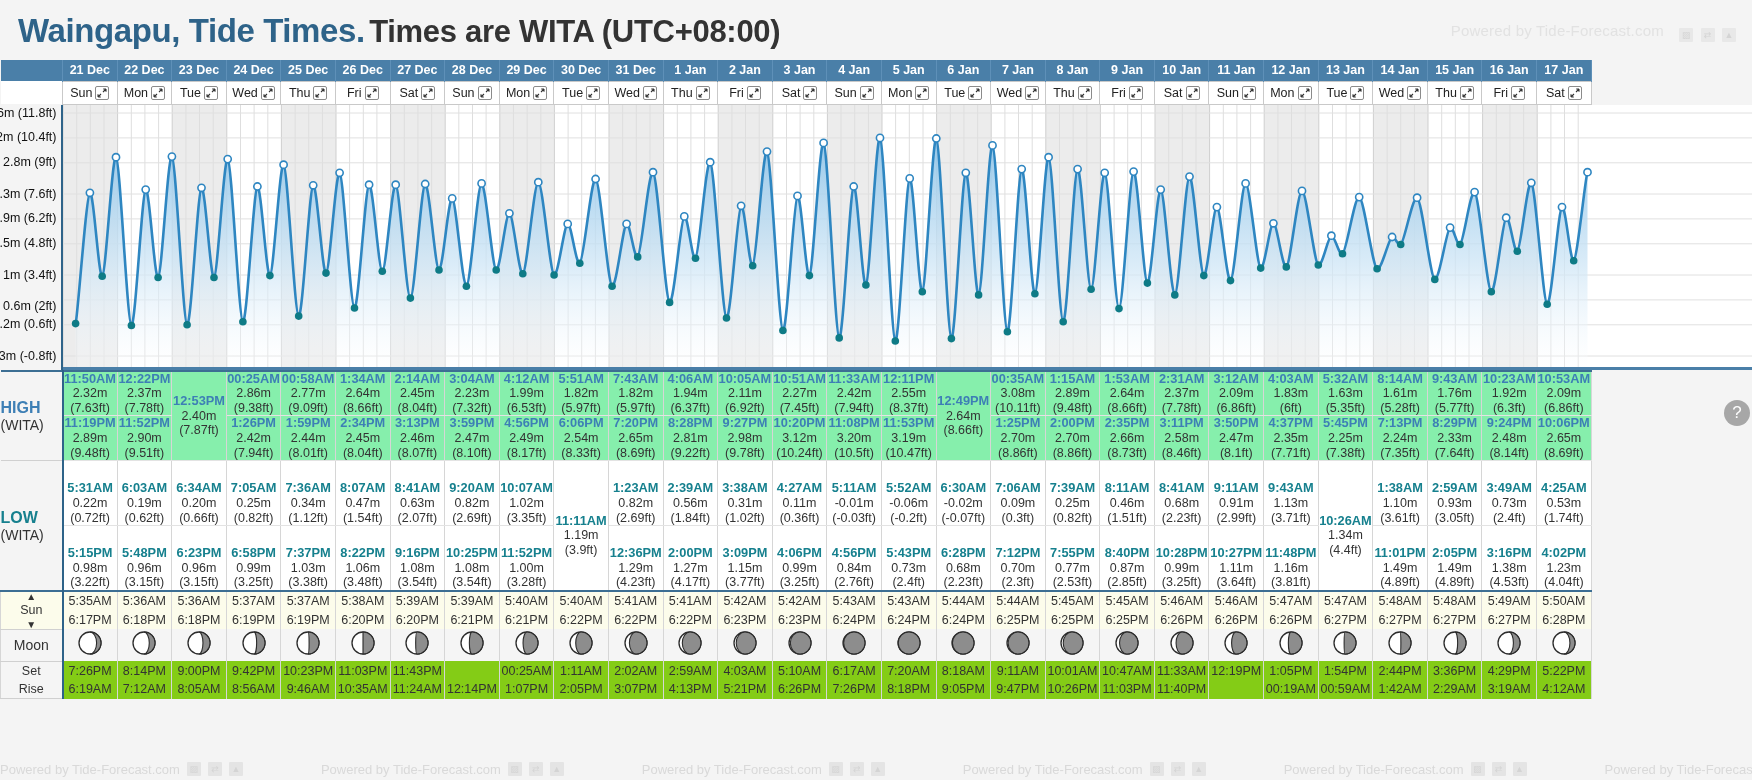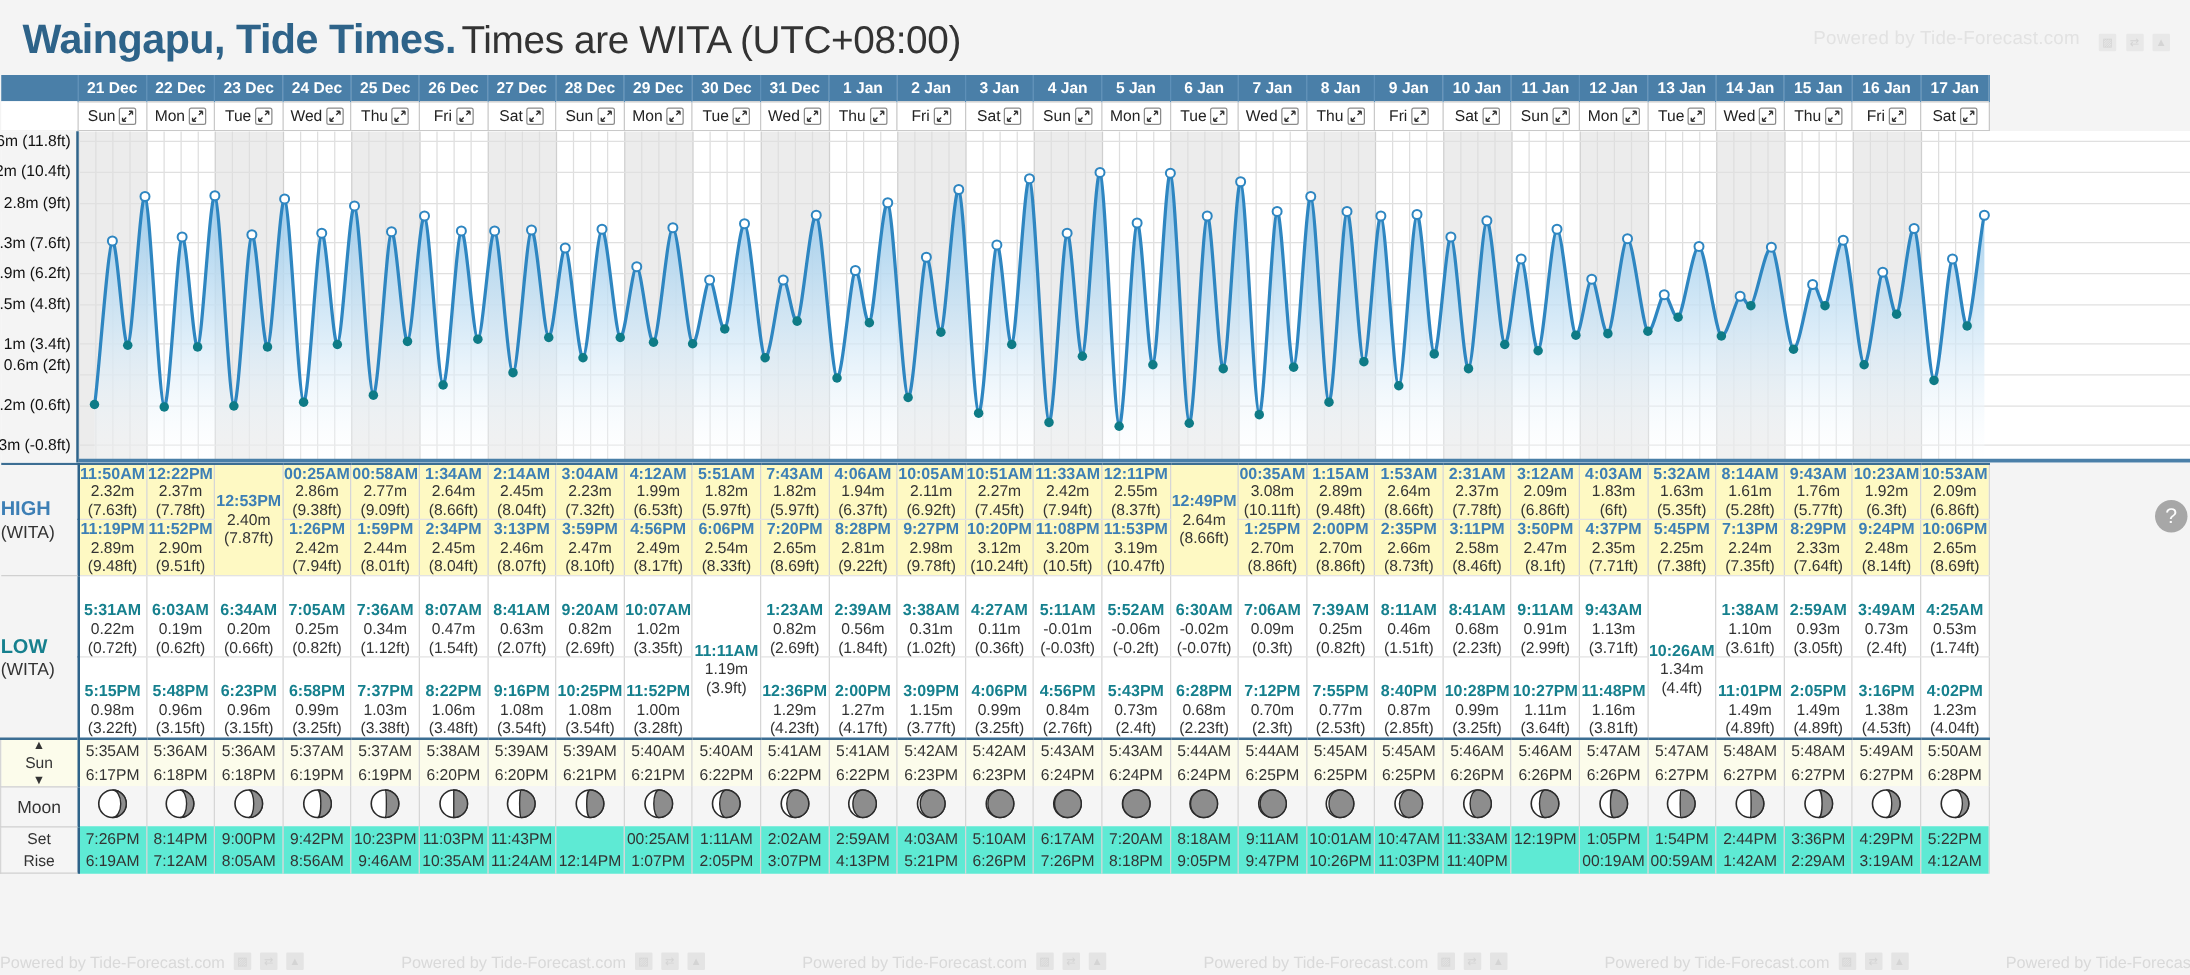--- a/index.html
+++ b/index.html
@@ -19,21 +19,21 @@
     padding: 12px 0 0 18px;
     background: #f4f4f4;
     white-space: nowrap;
     overflow: hidden;
   }
   .title-main {
     font-size: 33px; font-weight: bold; color: #2e6389;
     letter-spacing: -0.4px;
   }
   .title-sub {
-    font-size: 31px; font-weight: normal; color: #333;
+    font-size: 31px; font-weight: bold; color: #333;
     letter-spacing: -0.3px;
   }
   .header-watermark {
     position: absolute; right: 16px; top: 22px;
     font-size: 15px; color: #e2e2e2; letter-spacing: .2px;
   }
   .wm-icons { display:inline-block; margin-left:8px; vertical-align: -2px; }
   .wm-box {
     display:inline-block; width:14px; height:14px; background:#e8e8e8;
     margin-left:3px; border-radius:1px; color:#d4d4d4; font-size:9px;
@@ -103,21 +103,21 @@
   .lead-high { color:#3d7fb5; font-size:16px; font-weight:bold; }
   .lead-low  { color:#16808e; font-size:16px; font-weight:bold; }
   .lead-unit { color:#333; font-size:14px; font-weight:normal; }
 
   .tcell {
     border-right:1px solid #d6d6d6; border-left:1px solid #d6d6d6;
     border-bottom:1px solid #e3e3e3;
     text-align:center; vertical-align:top; padding:2px 0 3px 0;
     font-size:12.5px; color:#333; line-height:1.16;
   }
-  .hi-bg { background:#fef9c3; }
+  .hi-bg { background:#86efac; }
   .lo-bg { background:#ffffff; }
   .t-time-hi { color:#3d7fb5; font-weight:bold; font-size:12.8px; }
   .t-time-lo { color:#16808e; font-weight:bold; font-size:12.8px;margin-top:20px; }
   .t-m  { color:#333; font-size:12.5px; }
   .t-ft { color:#333; font-size:12.5px; }
 
   .thickline td { border-top:2px solid #3c6e93 !important; }
 
   
   .sun-row td { background:#fcfceb; font-size:12.5px; color:#333; text-align:center;
@@ -126,21 +126,21 @@
   .sun-lead { background:#fcfceb !important; border-right:2px solid #2e6389 !important;
               color:#333; font-size:14px; }
   .arrow-up, .arrow-dn { font-size:10px; line-height:9px; color:#333; }
 
   
   .moon-row td { background:#f5f5f5; text-align:center;
                  border-right:1px solid #d6d6d6; border-left:1px solid #d6d6d6;
                  height:32px; vertical-align:middle; }
   .moon-lead { background:#f5f5f5 !important; border-right:2px solid #2e6389 !important;
                color:#333; font-size:14px; text-align:center; }
-  .setrise-row td { background:#5eead4; text-align:center; font-size:12.5px; color:#333;
+  .setrise-row td { background:#84cc16; text-align:center; font-size:12.5px; color:#333;
                     border-right:1px solid #d6d6d6; border-left:1px solid #d6d6d6;
                     padding:2px 0; line-height:1.45; }
   .setrise-lead { background:#f5f5f5 !important; border-right:2px solid #2e6389 !important;
                   color:#333; font-size:14px; text-align:center; line-height:1.45;}
 
   
   .footer-wm {
     position:absolute; left:0; bottom:0; width:1752px; height:22px;
     display:flex; align-items:center; overflow:hidden; pointer-events:none;
   }
@@ -551,21 +551,21 @@
         <td colspan="30" style="padding:0">
           <div class="chart-wrap">
             <div class="axis-col" id="axisCol">
                   <div class="axis-lbl" style="top: 8px;">3.6m (11.8ft)</div>
                   <div class="axis-lbl" style="top: 32.9231px;">3.2m (10.4ft)</div>
                   <div class="axis-lbl" style="top: 57.8462px;">2.8m (9ft)</div>
                   <div class="axis-lbl" style="top: 89px;">2.3m (7.6ft)</div>
                   <div class="axis-lbl" style="top: 113.923px;">1.9m (6.2ft)</div>
                   <div class="axis-lbl" style="top: 138.846px;">1.5m (4.8ft)</div>
                   <div class="axis-lbl" style="top: 170px;">1m (3.4ft)</div>
-                  <div class="axis-lbl" style="top: 187px;">0.6m (2ft)</div>
+                  <div class="axis-lbl" style="top: 201px;">0.6m (2ft)</div>
                   <div class="axis-lbl" style="top: 219.846px;">0.2m (0.6ft)</div>
                   <div class="axis-lbl" style="top: 251px;">-0.3m (-0.8ft)</div>
                 </div>
             <div class="plot" id="plot">
                   <svg width="1698" height="265">
                     <defs>
                       <linearGradient id="tg" x1="0" y1="0" x2="0" y2="1">
                         <stop offset="0%" stop-color="#8fc4e8" stop-opacity="0.95"></stop>
                         <stop offset="55%" stop-color="#cfe6f6" stop-opacity="0.75"></stop>
                         <stop offset="100%" stop-color="#ffffff" stop-opacity="0.25"></stop>

